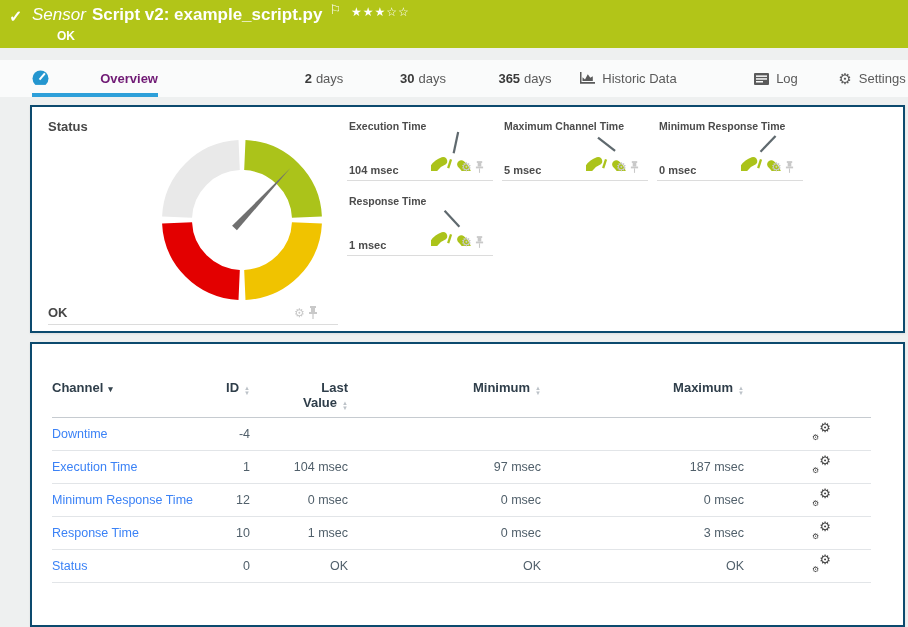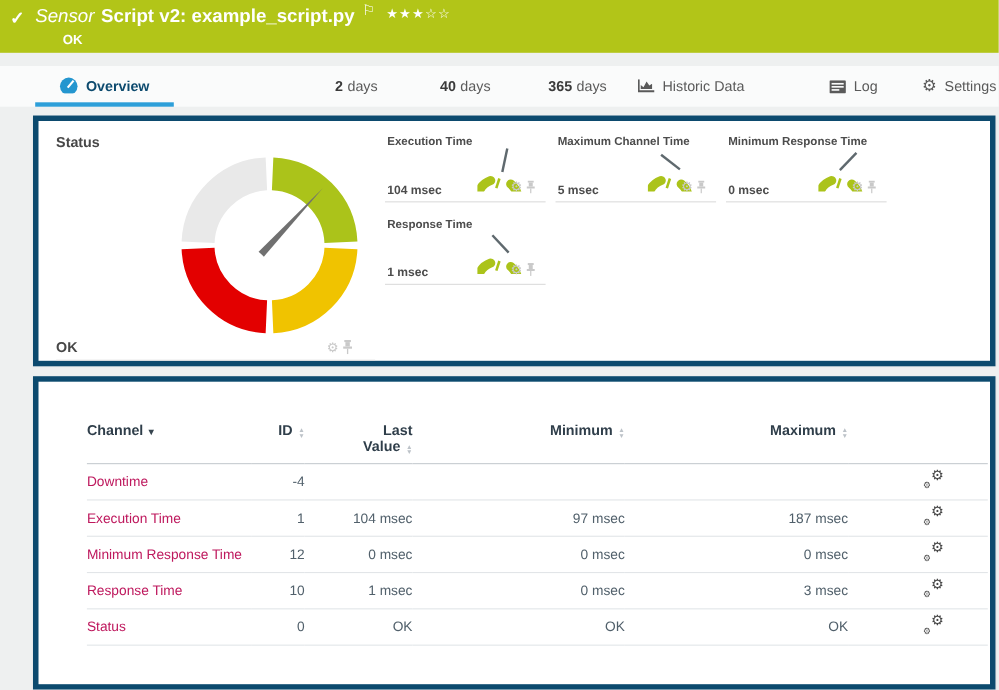--- a/index.html
+++ b/index.html
@@ -18,33 +18,33 @@
   .hdr-title  { font-weight:bold; margin-left:6px; }
   .hdr-flag   { font-size:13px; margin-left:7px; position:relative; top:-6px; font-weight:normal; }
   .hdr-stars  { font-size:12px; letter-spacing:1px; margin-left:10px; position:relative; top:-4px; }
   .hdr-status { position:absolute; left:57px; top:29px; font-size:12px; font-weight:bold; }
 
   
   .tabstrip { position:absolute; left:0; top:60px; width:908px; height:37px; background:#fafbfb; }
   .tab { position:absolute; top:0; height:37px; display:flex; align-items:center; justify-content:center;
          gap:7px; font-size:13px; color:#5a5a5a; cursor:pointer; white-space:nowrap; }
   .tab .num { font-weight:bold; color:#3a3a3a; margin-right:-3px; }
-  .tab-overview { left:32px;  width:126px; color:#0c4a6e; font-weight:bold; }
+  .tab-overview { left:32px;  width:126px; color:#701a75; font-weight:bold;justify-content:space-between; }
   .tab-overview::after { content:""; position:absolute; left:0; right:0; bottom:0; height:4px; background:#2d9fd9; }
   .tab-livedata { left:172px; width:90px; }
   .tab-2days    { left:292px; width:64px; }
   .tab-30days   { left:390px; width:66px; }
   .tab-365days  { left:488px; width:74px;text-align:center; }
   .tab-historic { left:572px; width:112px; }
   .tab-log      { left:748px; width:56px; }
   .tab-settings { left:836px; width:72px; }
   .tab-gear-glyph { font-size:15px; color:#5a5a5a; line-height:1; }
 
   
-  .panel { position:absolute; background:#fff; border:5px solid #0c4a6e; box-shadow:0 1px 2px rgba(0,0,0,.08); }
+  .panel { position:absolute; background:#fff; border:2px solid #0c4a6e; box-shadow:0 1px 2px rgba(0,0,0,.08); }
   .status-panel { left:30px; top:105px; width:875px; height:228px; }
   .table-panel  { left:30px; top:342px; width:875px; height:285px; overflow:hidden; }
 
   .sp-title  { position:absolute; left:16px; top:12px;  font-size:13px; font-weight:bold; color:#474747; }
   .sp-ok     { position:absolute; left:16px; top:198px; font-size:13px; font-weight:bold; color:#474747; }
   .sp-line   { position:absolute; left:16px; top:217px; width:290px; height:1px; background:#dcdcdc; }
   .big-gauge { position:absolute; left:124px; top:27px; }
 
   .gp { display:inline-flex; align-items:center; gap:3px; color:#c9c9c9; cursor:pointer; }
   .gp .gear-glyph { font-size:12px; line-height:1; }
@@ -56,26 +56,26 @@
   .mg-2 { left:470px; top:4px; }
   .mg-3 { left:625px; top:4px; }
   .mg-4 { left:315px; top:79px; }
   .mg-label { position:absolute; left:2px; top:9px; font-size:10.5px; font-weight:bold; color:#4c4c4c; white-space:nowrap; }
   .mg-value { position:absolute; left:2px; bottom:5px; font-size:11px; font-weight:bold; color:#4c4c4c; }
   .mg-svg   { position:absolute; left:84px; top:12px; }
   .mg-gp    { position:absolute; left:114px; top:50px; z-index:2; }
   .mg-line  { position:absolute; left:0; right:0; bottom:0; height:1px; background:#dcdcdc; }
 
   
-  table { position:absolute; left:44px; top:36px; width:819px; border-collapse:collapse; table-layout:fixed; }
+  table { position:absolute; left:20px; top:36px; width:819px; border-collapse:collapse; table-layout:fixed; }
   th { font-size:13px; font-weight:bold; color:#2f3e4a; vertical-align:top; padding:0 0 6px 0;
        border-bottom:1px solid #c6cbd0; text-align:right; line-height:15px; }
   th.col-channel { text-align:left; }
   td { font-size:12.5px; color:#51606b; height:33px; border-bottom:1px solid #e2e5e8; text-align:right; white-space:nowrap; }
-  td.cell-channel { text-align:left; color:#be185d; }
+  td.cell-channel { text-align:left; color:#3b82f6; }
   td.cell-actions, th.col-actions { padding-right:40px; }
   .sort { display:inline-flex; flex-direction:column; margin-left:5px; color:#bcc2c8; font-size:6px; line-height:5px; cursor:pointer; vertical-align:2px; }
   .sort-active { font-size:9px; color:#37454f; margin-left:5px; cursor:pointer; }
   .gears { position:relative; display:inline-block; width:19px; height:17px; color:#454545; cursor:pointer; }
   .gears .g-big   { position:absolute; right:0; top:-3px; font-size:13px; line-height:1; }
   .gears .g-small { position:absolute; left:0; bottom:-1px; font-size:8px; line-height:1; }
 
   .pin-svg { fill:currentColor; }
 </style>
 </head>
@@ -98,21 +98,21 @@
         </g>
       <rect x="-8.5" y="6.4" width="17" height="3" fill="#fafbfb"></rect>
     </svg>
     <span>Overview</span>
   </div>
   <div class="tab tab-2days">
     <span class="num">2</span>
     <span>days</span>
   </div>
   <div class="tab tab-30days">
-    <span class="num">40</span>
+    <span class="num">30</span>
     <span>days</span>
   </div>
   <div class="tab tab-365days">
     <span class="num">365</span>
     <span>days</span>
   </div>
   <div class="tab tab-historic">
     <svg width="16" height="13" viewBox="0 0 16 13" fill="#5a5a5a">
       <path d="M1 0 h1.5 v10 H16 v1.8 H1 Z"></path>
       <path d="M3.5 9 V5.2 L6 7.4 L8.8 2.2 L11.3 5.8 L13.8 4.2 V9 Z"></path>

